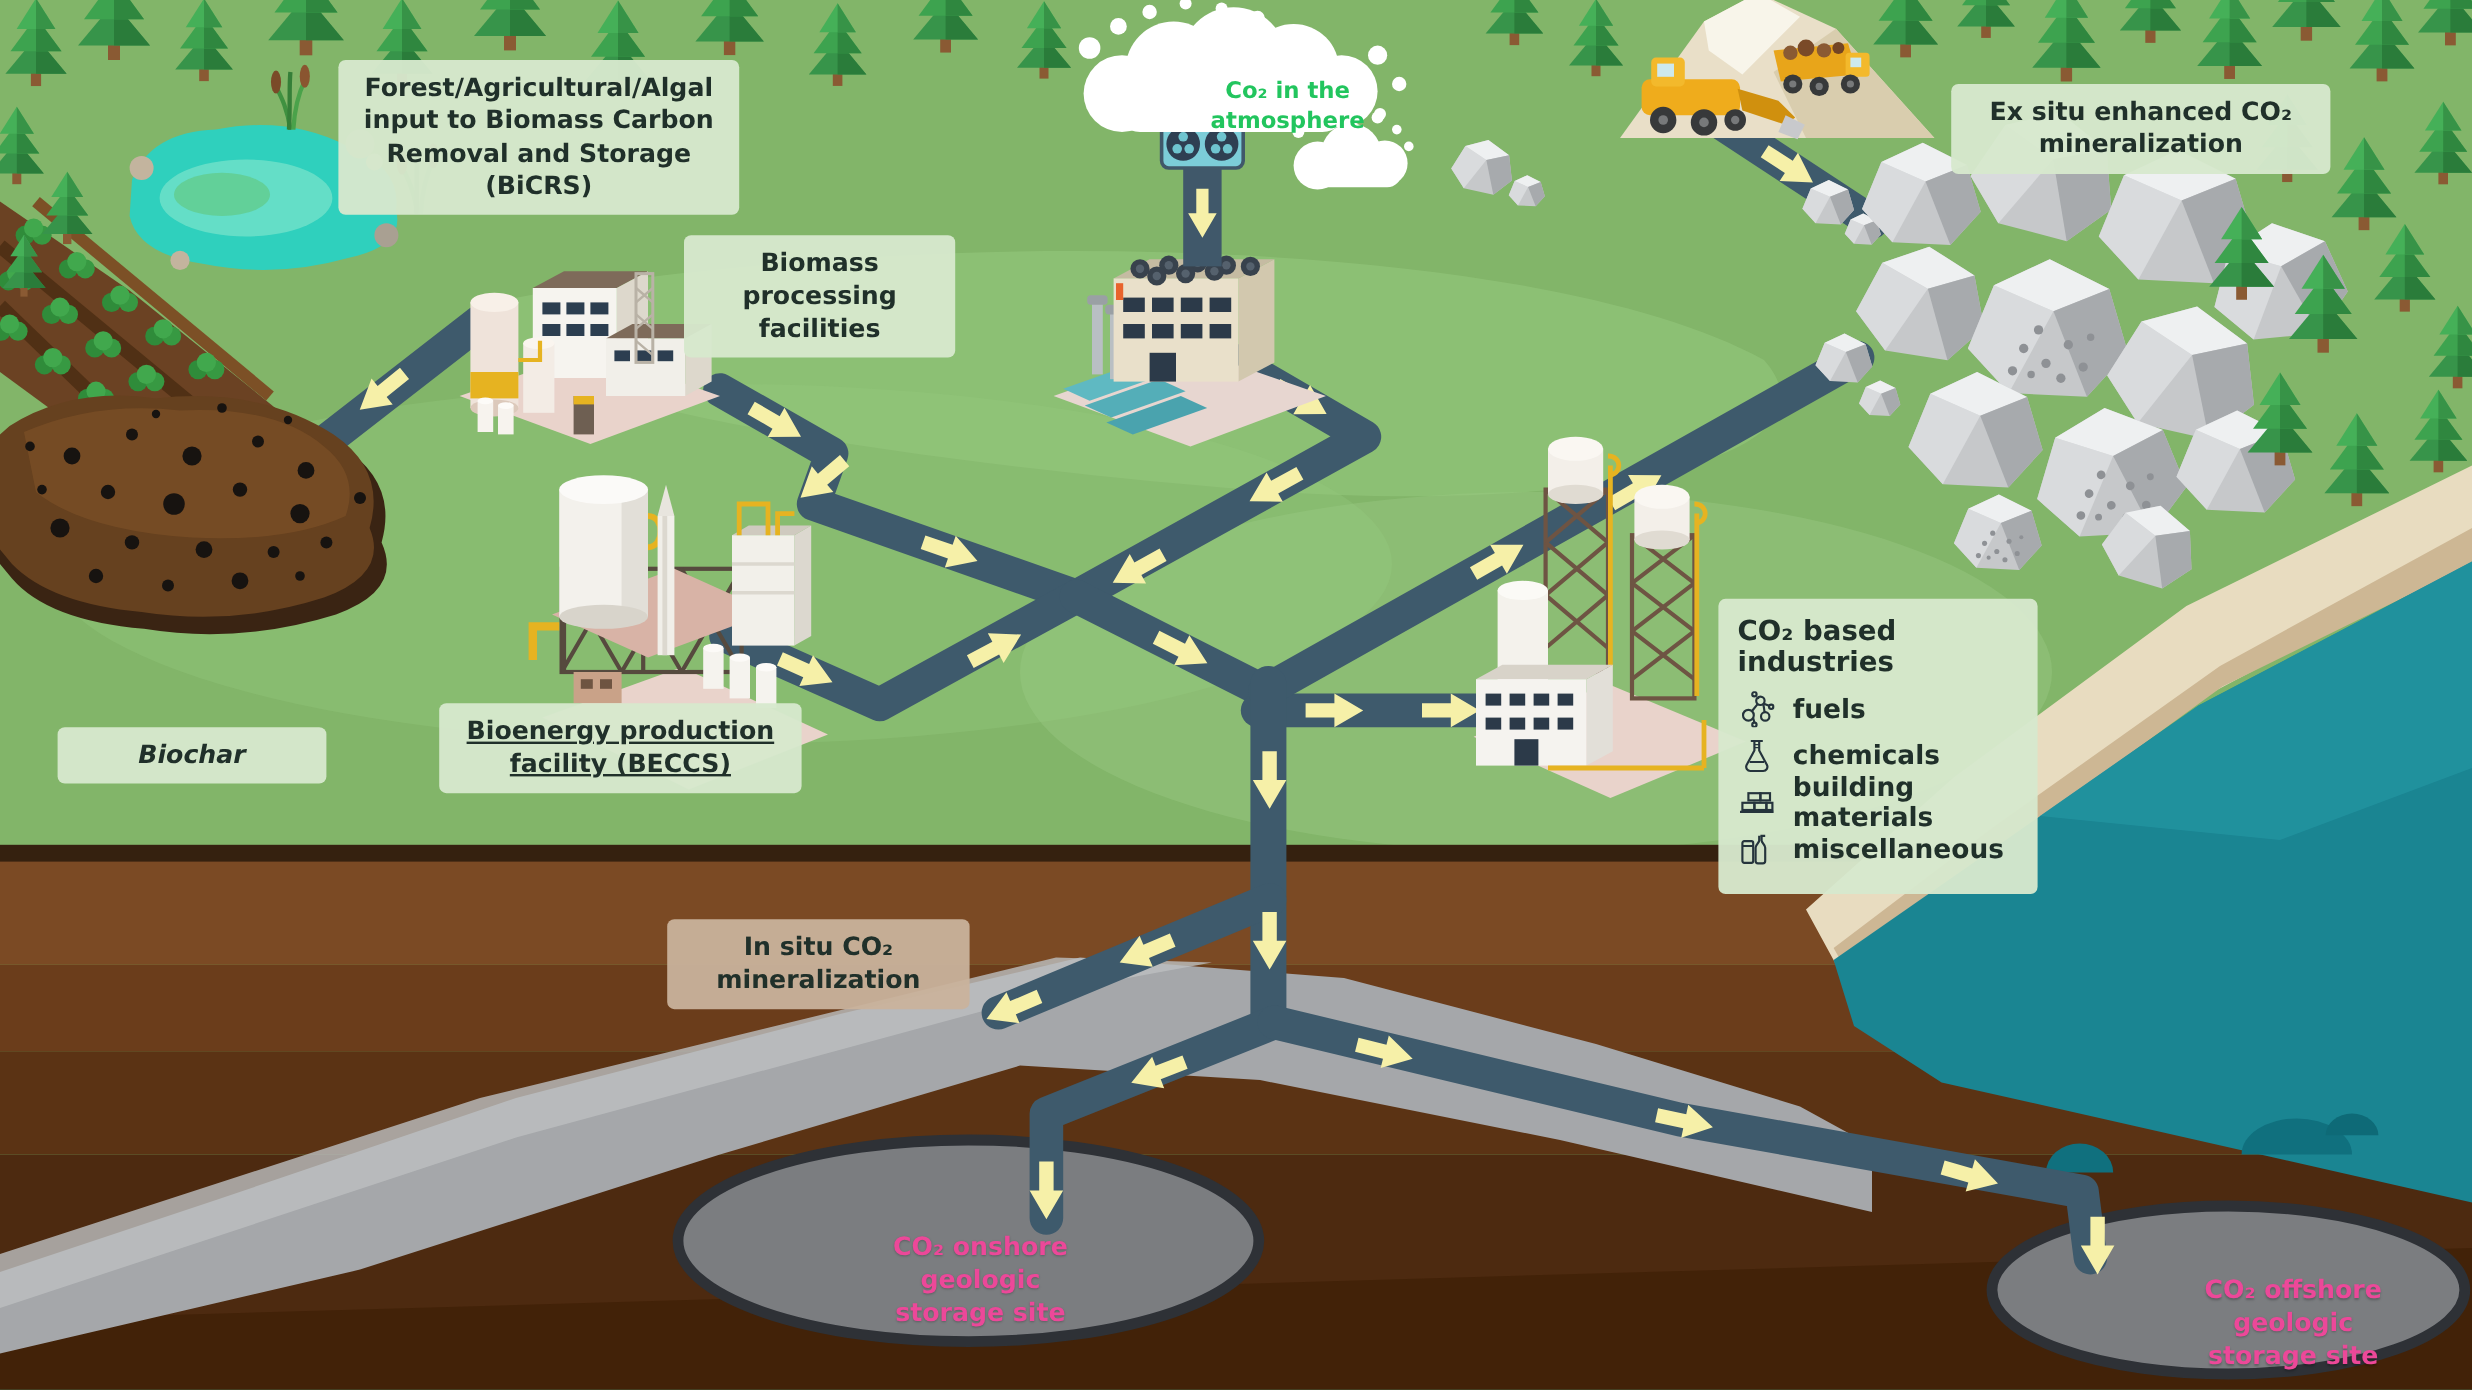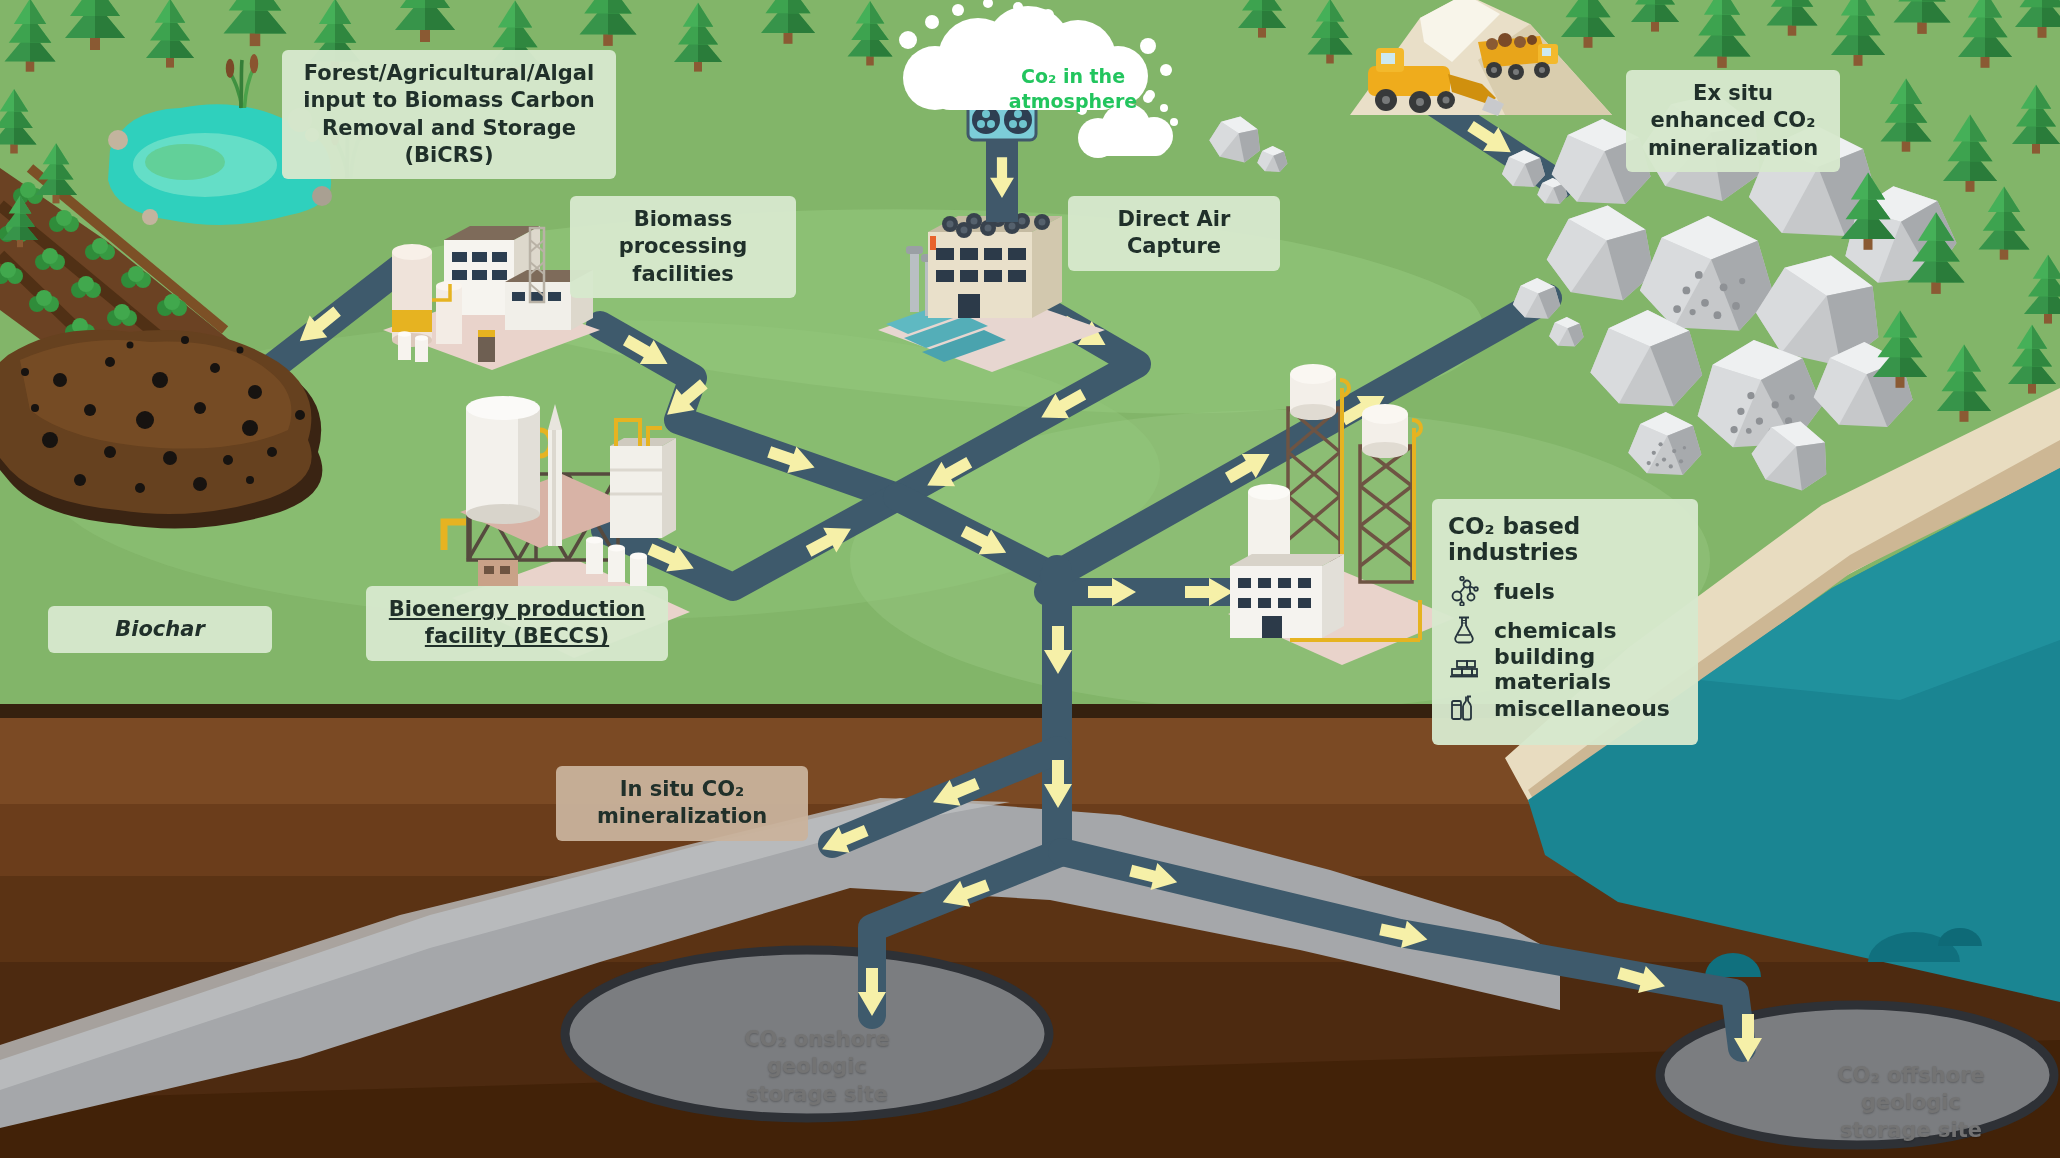--- a/index.html
+++ b/index.html
@@ -4,21 +4,21 @@
 <style>
   html,body{margin:0;padding:0;background:#1b1b1b;}
   #stage{position:relative;width:2060px;height:1158px;overflow:hidden;
          font-family:"DejaVu Sans",sans-serif;}
   #scene{position:absolute;left:0;top:0;z-index:1;}
   .label{position:absolute;z-index:5;background:rgba(214,232,205,.96);border-radius:6px;
          padding:10px 12px;font-weight:bold;color:#20302a;text-align:center;
          white-space:pre-line;font-size:21px;line-height:1.3;box-sizing:border-box;}
   .label--plain{background:none;padding:0;font-size:19px;}
   .label--tan{background:rgba(201,178,156,.95);}
-  .label--white{background:none;color:#737373;text-shadow:0 1px 2px rgba(0,0,0,.25);text-align:center;}
+  .label--white{background:none;color:#ec4899;text-shadow:0 1px 2px rgba(0,0,0,.25);text-align:center;}
   .panel{position:absolute;z-index:5;background:rgba(214,232,205,.96);border-radius:6px;
          padding:14px 16px;box-sizing:border-box;color:#20302a;margin-top:17px;}
   .panel-title{font-weight:bold;font-size:23px;margin-bottom:10px;}
   .prow{display:flex;align-items:center;gap:14px;margin:7px 0;height:32px;}
   .picon{width:32px;height:32px;flex:0 0 32px;display:flex;align-items:center;justify-content:center;}
   .plabel{font-weight:bold;font-size:22px;}
 </style>
 </head>
 <body>
 
@@ -504,23 +504,22 @@
 
 <div class="label" style="left:282px;top:50px;width:334px;">Forest/Agricultural/Algal
 input to Biomass Carbon
 Removal and Storage (BiCRS)</div>
 
 <div class="label" style="left:570px;top:196px;width:226px;">Biomass processing
 facilities</div>
 
 <div class="label label--plain" style="left:968px;top:64px;width:210px;color:#22c55e;">Co₂ in the atmosphere</div>
 
-<div class="label" style="left:1068px;top:196px;width:212px;">Direct Air Capture</div>
-
-<div class="label" style="left:1626px;top:70px;width:214px;">Ex situ enhanced CO₂
+
+<div class="label" style="left:1626px;top:70px;width:316px;">Ex situ enhanced CO₂
 mineralization</div>
 
 <div class="label" style="left:366px;top:586px;width:302px;text-decoration:underline;">Bioenergy production
 facility (BECCS)</div>
 
 <div class="label" style="left:48px;top:606px;width:224px;font-style:italic;">Biochar</div>
 
 <div class="label label--tan" style="left:556px;top:766px;width:252px;">In situ CO₂
 mineralization</div>
 

